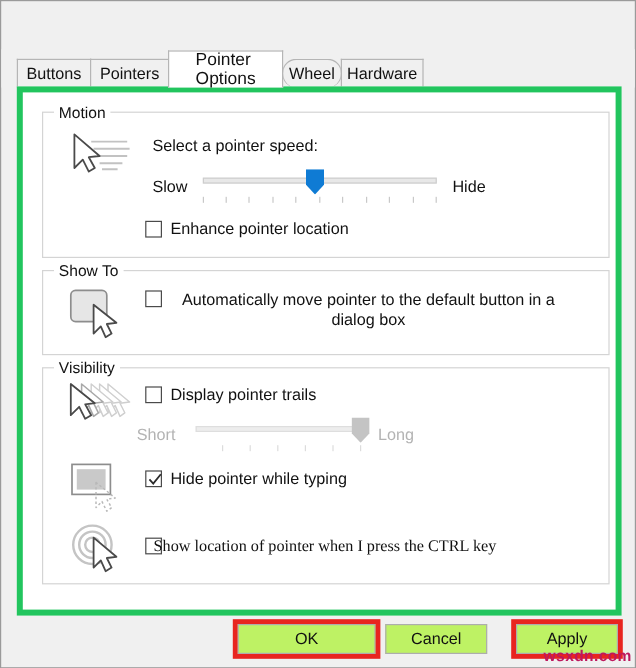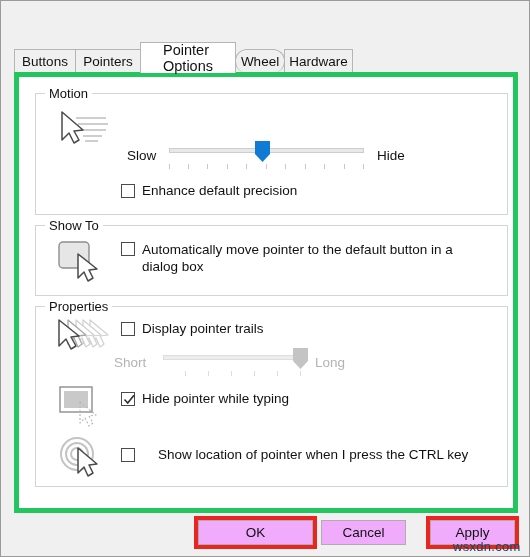--- a/index.html
+++ b/index.html
@@ -162,41 +162,42 @@
     width: 1px; height: 5px;
     background: #c8c8c8;
     top: 0;
   }
   .tick.dim { background: #dcdcdc; }
 
   
   .btn {
     position: absolute;
     height: 25px;
-    background: #f0abfc;
+    background: #bef264;
     border: 1px solid #adadad;
     box-sizing: border-box;
     font-size: 13.5px;
     color: #111;
     display: flex;
     align-items: center;
     justify-content: center;
     cursor: default;
   }
   .redbox {
     position: absolute;
     border: 4px solid #e8251f;
     box-sizing: border-box;
     pointer-events: none;
   }
   .watermark {
     position: absolute;
     font-size: 13px;
-    color: #0c4a6e;
+    color: #be185d;
     letter-spacing: 0.3px;
+    font-weight: bold;
   }
 </style>
 </head>
 <body>
 
 <div id="app">
 
 
   <div class="tabstrip">
     <div class="tab" style="left:13px; width:62px;">
@@ -227,20 +228,21 @@
             <line x1="20" y1="10" x2="50" y2="10"></line>
             <line x1="22" y1="16" x2="52" y2="16"></line>
             <line x1="25" y1="22" x2="50" y2="22"></line>
             <line x1="27" y1="28" x2="46" y2="28"></line>
             <line x1="29" y1="33" x2="42" y2="33"></line>
           </g>
           <path d="M6 4 L6 32 L13 25 L18 35 L23 32 L18 23 L27 22 Z" fill="#ffffff" stroke="#4a4a4a" stroke-width="1.5" stroke-linejoin="round"></path>
         </svg>
       </span>
 
+      <div class="lbl" style="left:91px; top:20px;">Select a pointer speed:</div>
 
       <div class="lbl" style="left:91px; top:54px;">Slow</div>
 
       <div class="slider" style="left:133px; top:47px; width:195px; height:30px;">
         <div class="track" style="left:0px; width:195px;"></div>
         <div class="ticks" style="left:0px; width:195px;">
           <div class="tick" style="left:0px;"></div>
             <div class="tick" style="left:19px;"></div>
           <div class="tick" style="left:38px;"></div>
             <div class="tick" style="left:58px;"></div>
@@ -255,39 +257,39 @@
         <div class="thumb" style="left:86px;">
           <svg width="15" height="21" viewBox="0 0 15 21">
             <path d="M0 0 L15 0 L15 13 L7.5 21 L0 13 Z" fill="#0f7bd4"></path>
           </svg>
         </div>
       </div>
 
       <div class="lbl" style="left:341px; top:54px;">Hide</div>
 
       <div class="cb" style="left:85px; top:90px;"></div>
-      <div class="lbl" style="left:106px; top:89px;">Enhance default precision</div>
+      <div class="lbl" style="left:106px; top:89px;">Enhance pointer location</div>
     </div>
 
     <div class="group" style="left:16px; top:148px; width:473px; height:71px;">
       <div class="group-title">Show To</div>
 
       <span class="rowicon" style="left:20px; top:12px;">
         <svg width="52" height="44" viewBox="0 0 52 44">
           <rect x="3" y="4" width="30" height="26" rx="4" fill="#e6e6e6" stroke="#8d8d8d" stroke-width="1.4"></rect>
           <path d="M22 16 L22 40 L28 34 L32 43 L37 40 L33 32 L41 31 Z" fill="#ffffff" stroke="#4a4a4a" stroke-width="1.5" stroke-linejoin="round"></path>
         </svg>
       </span>
 
       <div class="cb" style="left:85px; top:16px;"></div>
-      <div class="lbl wrap" style="left:106px; top:15px; width:330px; line-height:17px;">Automatically move pointer to the default button in a dialog box</div>
+      <div class="lbl wrap" style="left:106px; top:15px; width:330px; line-height:17px;text-align:center;">Automatically move pointer to the default button in a dialog box</div>
     </div>
 
     <div class="group" style="left:16px; top:229px; width:473px; height:181px;">
-      <div class="group-title">Properties</div>
+      <div class="group-title">Visibility</div>
 
       <span class="rowicon" style="left:18px; top:10px;">
         <svg width="58" height="40" viewBox="0 0 58 40">
           <g fill="#ffffff" stroke="#cfcfcf" stroke-width="1.2" stroke-linejoin="round">
             <path d="M36 3 L36 27 L42 21 L46 30 L50 27 L46 19 L54 18 Z"></path>
             <path d="M29 3 L29 27 L35 21 L39 30 L43 27 L39 19 L47 18 Z"></path>
             <path d="M22 3 L22 27 L28 21 L32 30 L36 27 L32 19 L40 18 Z"></path>
           </g>
           <path d="M14 3 L14 27 L20 21 L24 30 L28 27 L24 19 L32 18 Z" fill="#ffffff" stroke="#a8a8a8" stroke-width="1.3" stroke-linejoin="round"></path>
           <path d="M5 3 L5 29 L12 22 L17 32 L22 29 L17 20 L25 19 Z" fill="#ffffff" stroke="#4a4a4a" stroke-width="1.5" stroke-linejoin="round"></path>
@@ -338,21 +340,21 @@
           <g fill="none" stroke="#c4c4c4" stroke-width="2">
             <circle cx="19" cy="19" r="16"></circle>
             <circle cx="19" cy="19" r="11"></circle>
             <circle cx="19" cy="19" r="6"></circle>
           </g>
           <path d="M20 13 L20 38 L26 32 L30 41 L35 38 L31 30 L39 29 Z" fill="#ffffff" stroke="#4a4a4a" stroke-width="1.5" stroke-linejoin="round"></path>
         </svg>
       </span>
 
       <div class="cb" style="left:85px; top:141px;"></div>
-      <div class="lbl" style="left:122px; top:140px;">Show location of pointer when I press the CTRL key</div>
+      <div class="lbl" style="left:92px; top:140px;font-family:Liberation Serif, serif;">Show location of pointer when I press the CTRL key</div>
     </div>
   </div>
 
   <div class="btn" style="left:197px; top:519px; width:115px;">
     <span>OK</span>
   </div>
   <div class="redbox" style="left:193px; top:515px; width:123px; height:33px;"></div>
 
   <div class="btn" style="left:320px; top:519px; width:85px;">
     <span>Cancel</span>

